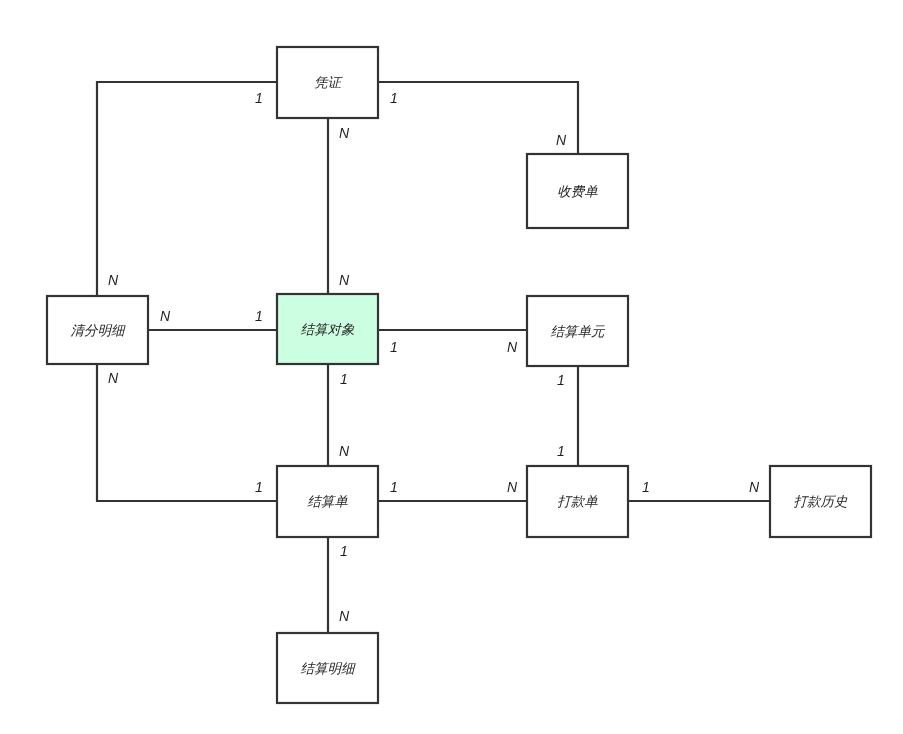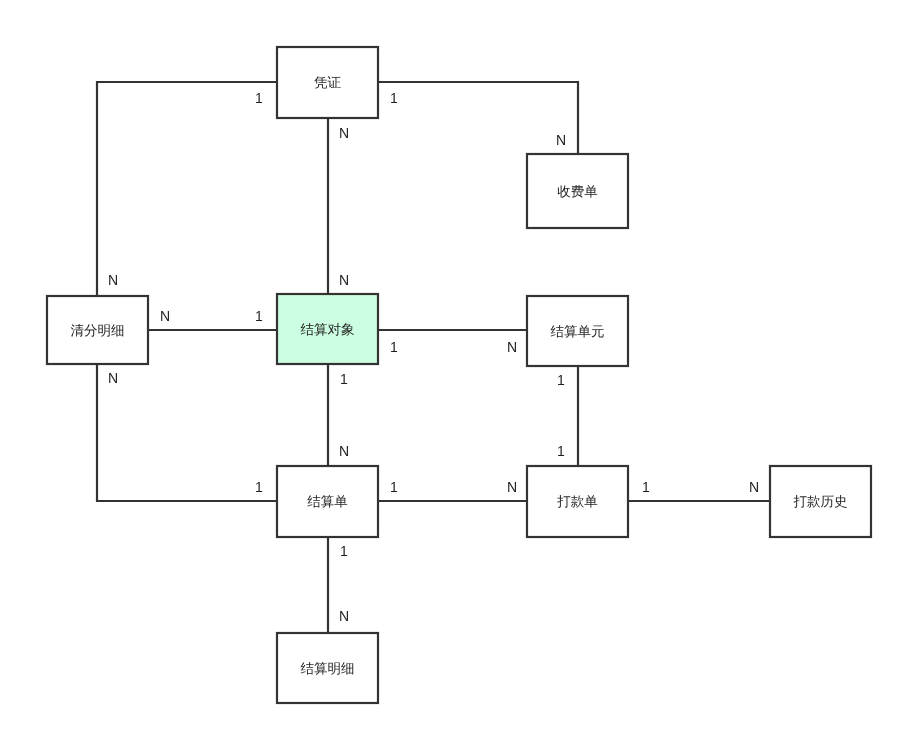--- a/index.html
+++ b/index.html
@@ -10,20 +10,21 @@
   }
   body {
     font-family: "Liberation Sans", "DejaVu Sans", sans-serif;
   }
   #canvas {
     position: relative;
     width: 903px;
     height: 734px;
     background: #ffffff;
     overflow: hidden;
+    font-style: italic;
   }
   #diagram-svg {
     position: absolute;
     left: 0;
     top: 0;
     width: 903px;
     height: 734px;
   }
   .entity-rect {
     stroke: #333333;

